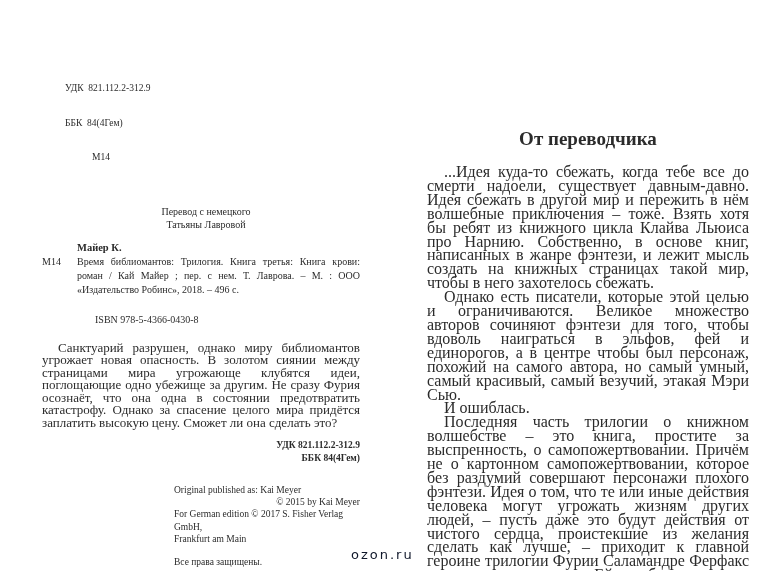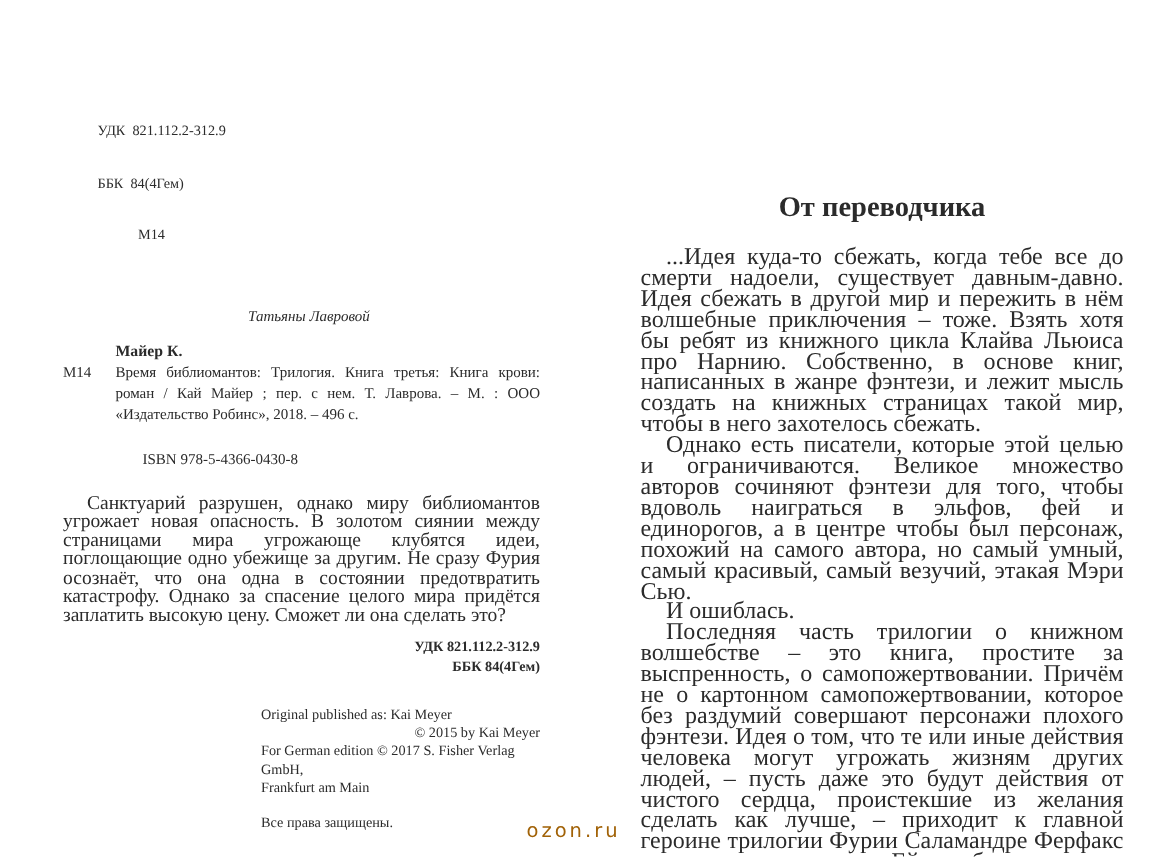--- a/index.html
+++ b/index.html
@@ -10,56 +10,57 @@
     font-family:"Liberation Serif", serif;
     color:#2b2b2b;
     overflow:hidden;
   }
   .page{position:absolute;}
   
   .left-page{left:42px;top:60px;width:318px;}
   .udk-block{margin-left:23px;font-size:9.5px;line-height:11.5px;white-space:pre;}
   .udk-block .indent{padding-left:27px;}
   .translation{margin:18px 0 0 84px;width:160px;text-align:center;font-size:10px;line-height:13px;}
-  .translation .it{font-style:italic;}
+  .translation .it{}
   .author-heading{margin:11px 0 0 35px;font-size:10.5px;font-weight:bold;}
   .catalog{position:relative;margin-top:2px;font-size:10px;line-height:14px;text-align:justify;padding-left:35px;}
   .catalog .code{position:absolute;left:0;top:0;}
   .isbn-top{margin:17px 0 0 53px;font-size:10px;}
   .annotation{margin-top:17px;font-size:13px;line-height:12.6px;text-align:justify;text-indent:16px;}
   .udk-right{margin-top:9px;text-align:right;font-weight:bold;font-size:9.5px;line-height:13px;}
   .copyright{margin:19px 0 0 123px;padding-left:9px;font-size:9.5px;line-height:12.3px;}
   .copyright .hang{text-indent:-9px;text-align:right;}
   .rights{margin:11px 0 0 132px;font-size:9.5px;line-height:12.3px;}
   
   .right-page{left:427px;top:128px;width:322px;}
   .chapter-title{text-align:center;font-weight:bold;font-size:19px;}
   .preface-body{margin-top:15px;font-size:16px;line-height:13.9px;text-align:justify;}
   .preface-body p{margin:0;text-indent:17px;}
   .page-number{text-align:center;margin-top:8px;font-size:10px;}
   
   .watermark{
     position:absolute;left:351px;top:547px;
     font-family:"DejaVu Sans", sans-serif;
     font-size:13px;letter-spacing:2px;
-    color:#a16207;
+    color:#0f172a;
   }
 </style>
 </head>
 <body>
 
 <div class="page left-page">
 
   <div class="udk-block">
     <div>УДК  821.112.2-312.9</div>
     <div>ББК  84(4Гем)</div>
     <div class="indent">М14</div>
   </div>
 
   <div class="translation">
+    <div>Перевод с немецкого</div>
     <div class="it">Татьяны Лавровой</div>
   </div>
 
   <div class="author-heading">Майер К.</div>
 
   <div class="catalog">
     <span class="code">М14</span>
     <span>Время библиомантов: Трилогия. Книга третья: Книга крови: роман / Кай Майер ; пер. с нем. Т. Лаврова. – М. : ООО «Издательство Робинс», 2018. – 496 с.</span>
   </div>
 

